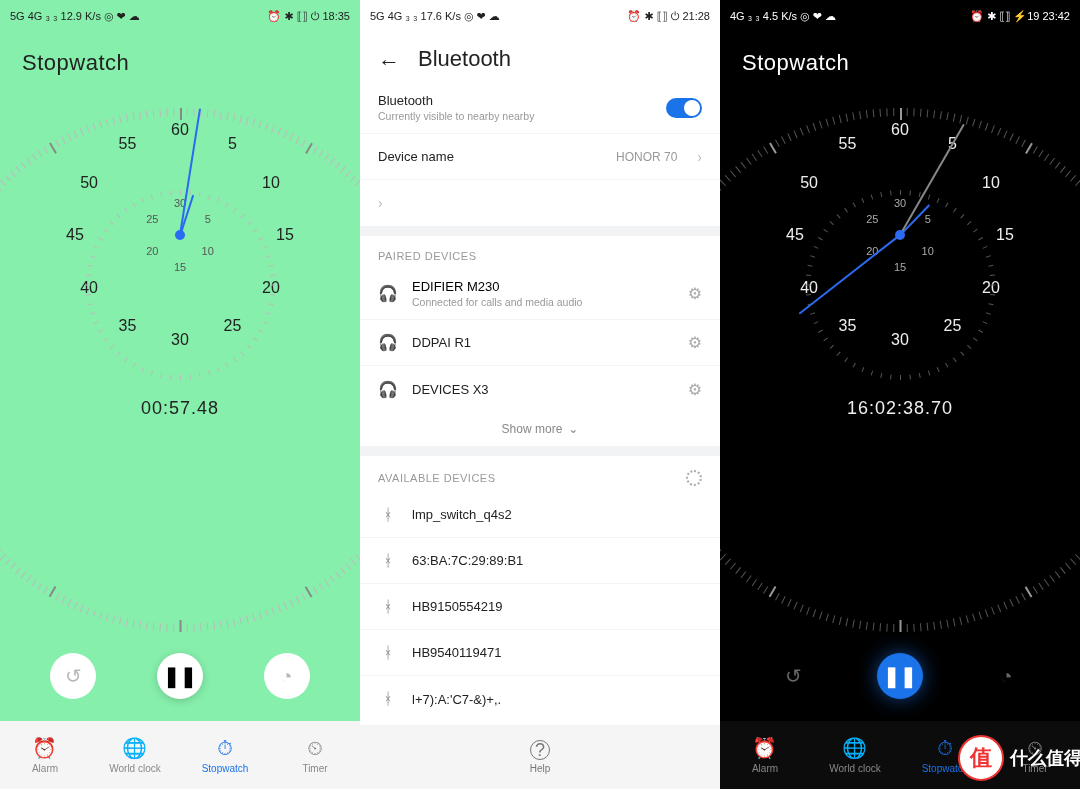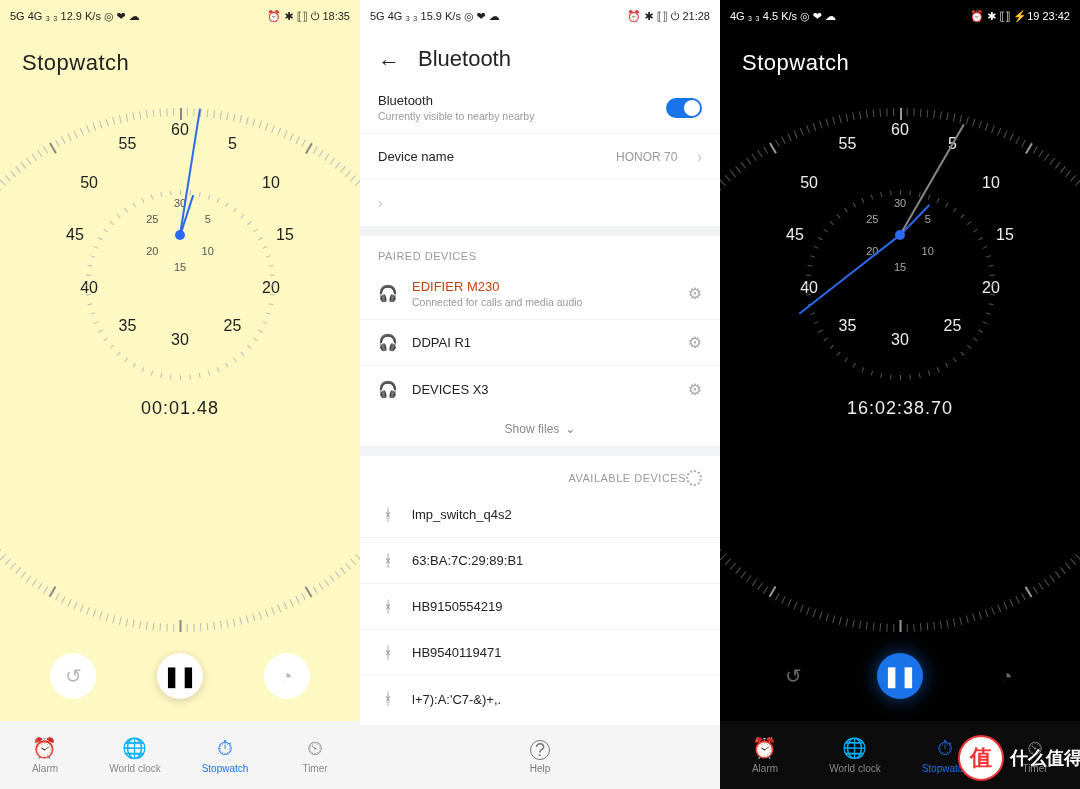--- a/index.html
+++ b/index.html
@@ -1,17 +1,17 @@
 <!DOCTYPE html>
 <html><head>
 <meta charset="utf-8">
 <style>
   * { box-sizing: border-box; margin:0; padding:0; }
   body { width:1080px; height:789px; display:flex; font-family: Arial, sans-serif; font-size:12px; color:#222;}
-  .screen { width:360px; height:789px; position:relative; overflow:hidden; background:#fef9c3; display:flex; flex-direction:column;}
+  .screen { width:360px; height:789px; position:relative; overflow:hidden; background:#86efac; display:flex; flex-direction:column;}
   .dark { background:#000; color:#fff; }
   .statusbar { height:32px; display:flex; justify-content:space-between; align-items:center; padding:0 10px; font-size:11px;}
   .statusbar .left, .statusbar .right { display:flex; align-items:center; gap:4px;}
   .sicon { font-size:11px; line-height:1;}
   .title { font-size:22px; padding:18px 20px 6px 22px; font-weight:400; letter-spacing:.5px;}
   .dark .title{color:#fff;}
   .dialwrap { flex-shrink:0; display:flex; flex-direction:column; align-items:center; margin-top:18px;}
   .dial { width:270px; height:270px; position:relative; }
   .tick { position:absolute; left:50%; top:50%; width:1px; height:8px; background:#bbb; transform-origin:50% 135px; }
   .tick.big { height:12px; width:1.5px; background:#888;}
@@ -281,21 +281,21 @@
           <div class="subnum" style="left: 77.7128px; top: 66px;">10</div>
           <div class="subnum" style="left: 50px; top: 82px;">15</div>
           <div class="subnum" style="left: 22.2872px; top: 66px;">20</div>
           <div class="subnum" style="left: 22.2872px; top: 34px;">25</div>
           <div style="position: absolute; left: 50%; top: 50%; width: 1.5px; height: 42px; background: rgb(43, 106, 242); transform-origin: 50% 100%; transform: translate(-50%, -100%) rotate(18deg);"></div>
           <div class="pivot small" style="left: 50%; top: 50%;"></div>
         </div>
         <div class="hand" style="transform: translate(-50%, -100%) rotate(9deg);"></div>
         <div class="pivot"></div>
       </div>
-    <div class="elapsed">00:01.48</div>
+    <div class="elapsed">00:57.48</div>
   </div>
   <div class="controls">
     <div class="ctrlbtn">
         <span>↺</span>
       </div>
     <div class="ctrlbtn primary">
         <span>❚❚</span>
       </div>
     <div class="ctrlbtn">
         <span>◔</span>
@@ -317,21 +317,21 @@
       <div class="navitem">
         <span class="navicon">⏲</span>
         <span>Timer</span>
       </div>
     </div>
 </div>
 
 <div class="screen" style="background:#f2f3f5;">
   <div class="statusbar" style="background:#fff">
     <div class="left">
-        <span class="sicon">5G 4G ₃ ₃ 15.9 K/s ◎ ❤ ☁</span>
+        <span class="sicon">5G 4G ₃ ₃ 17.6 K/s ◎ ❤ ☁</span>
       </div>
     <div class="right">
         <span class="sicon">⏰ ✱ ⟦⟧ ⏻ 21:28</span>
       </div>
   </div>
   <div class="bt-head" style="background:#fff">
     <span class="back-icon">←</span>
     <span class="bt-title">Bluetooth</span>
   </div>
   <div class="bt-body">
@@ -354,48 +354,48 @@
         <span class="chev">›</span>
       </div>
     </div>
     <div class="gap"></div>
     <div class="section">
       <div class="sechead">PAIRED DEVICES</div>
       <div id="paired">
           <div class="row">
             <span class="devicon">🎧</span>
             <div class="main">
-              <span class="label" style="color:#c2410c">EDIFIER M230</span>
+              <span class="label" style="color:#000000">EDIFIER M230</span>
               <span class="sub">Connected for calls and media audio</span>
             </div>
             <span class="gear">⚙</span>
           </div>
           <div class="row">
             <span class="devicon">🎧</span>
             <div class="main">
               <span class="label" style="">DDPAI R1</span>
             </div>
             <span class="gear">⚙</span>
           </div>
           <div class="row">
             <span class="devicon">🎧</span>
             <div class="main">
               <span class="label" style="">DEVICES X3</span>
             </div>
             <span class="gear">⚙</span>
           </div>
         </div>
       <div class="showmore">
-        <span>Show files</span>
+        <span>Show more</span>
         <span>⌄</span>
       </div>
     </div>
     <div class="gap"></div>
     <div class="section" style="flex:1">
-      <div class="sechead" style="display:flex;justify-content:flex-end;align-items:center;">
+      <div class="sechead" style="display:flex;justify-content:space-between;align-items:center;">
         <span>AVAILABLE DEVICES</span>
         <span class="spinner"></span>
       </div>
       <div id="avail">
           <div class="row">
             <span class="devicon">ᚼ</span>
             <div class="main">
               <span class="label">lmp_switch_q4s2</span>
             </div>
           </div>

